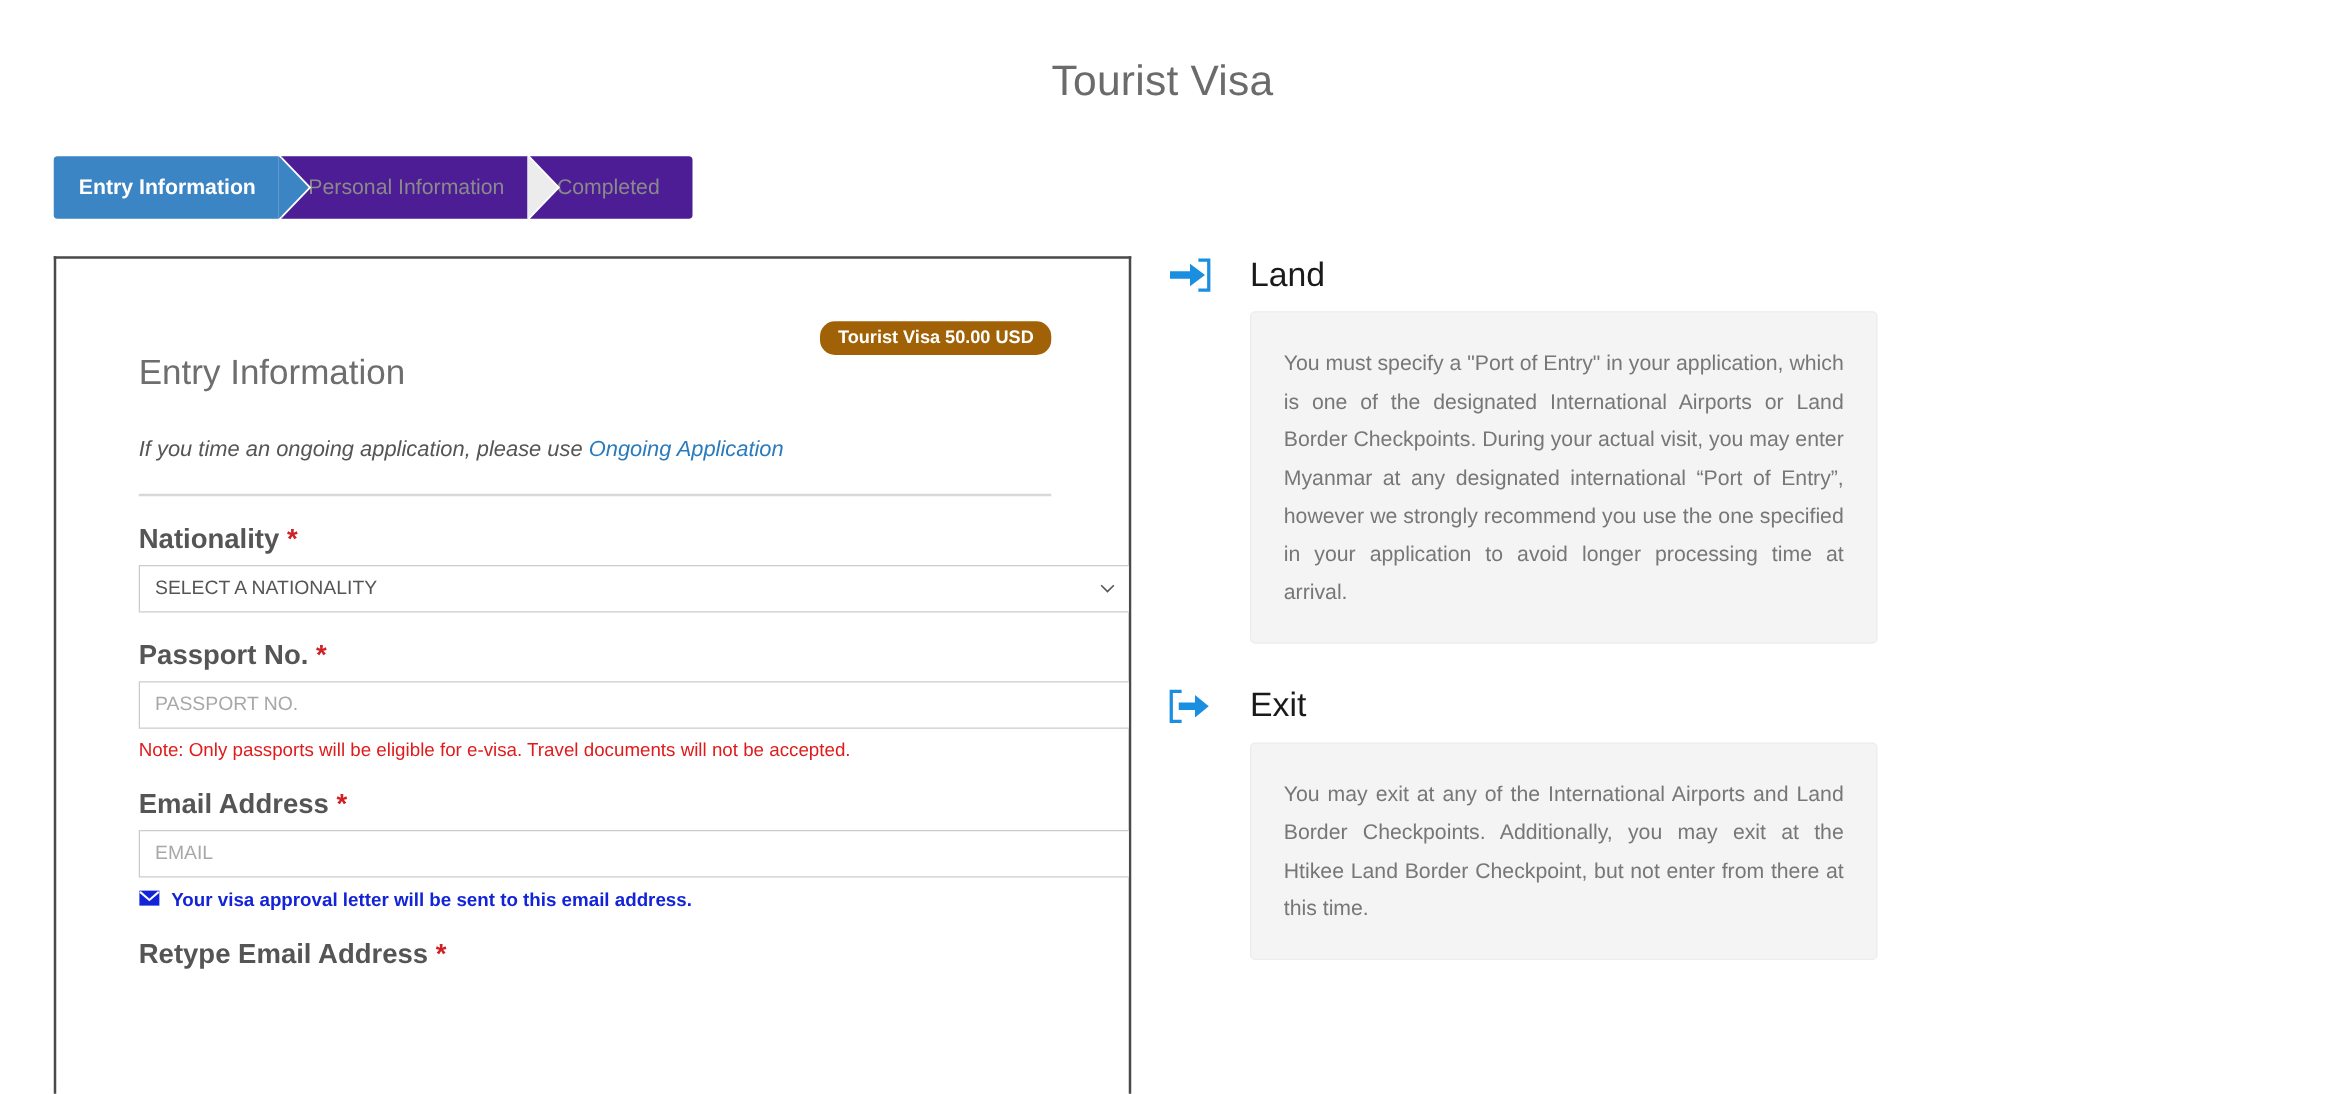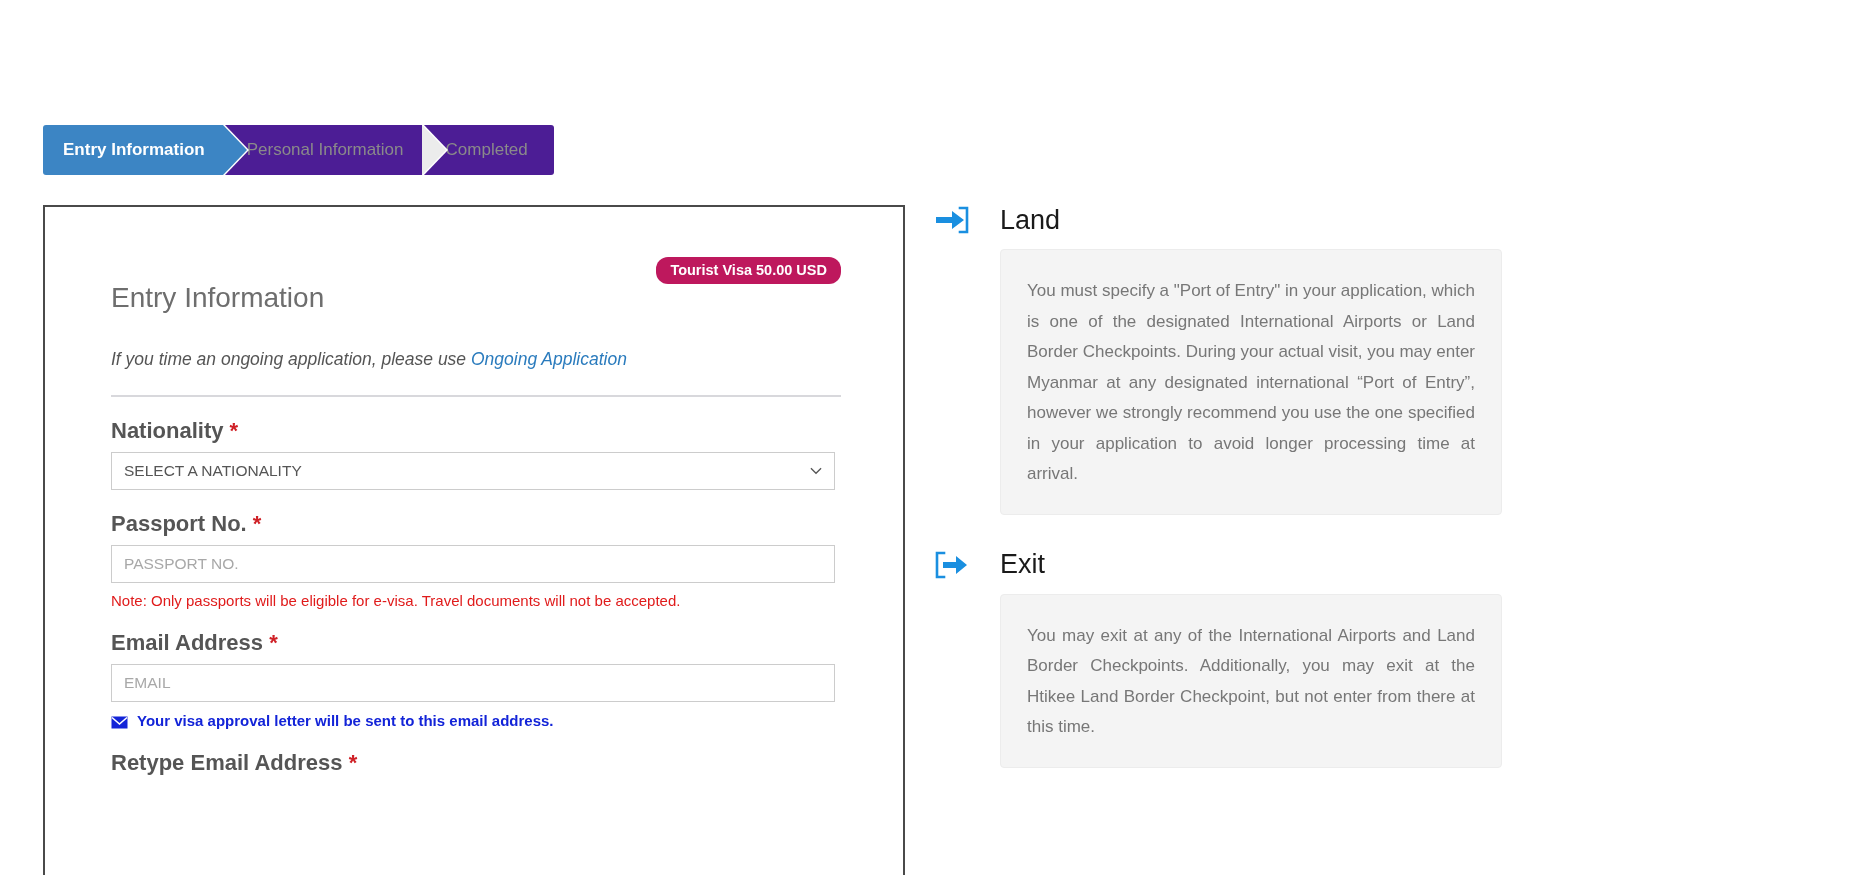--- a/index.html
+++ b/index.html
@@ -68,21 +68,21 @@
     width: 862px; height: 680px;
     background: #ffffff;
     border: 2px solid #4a4a4a;
     border-bottom: none;
     overflow: hidden;
   }
   .form-inner { padding: 45px 62px 0 66px; position: relative; }
 
   .price-badge {
     position: absolute; right: 62px; top: 50px;
-    background: #be185d; color: #ffffff;
+    background: #a16207; color: #ffffff;
     font-size: 14.5px; font-weight: 700;
     padding: 5px 14px 6px;
     border-radius: 12px;
     white-space: nowrap;
   }
   .form-heading {
     font-size: 28px; color: #6e6e6e; font-weight: 400;
     margin: 30px 0 0 0;
   }
   .ongoing-line {
@@ -93,21 +93,21 @@
   .divider {
     margin-top: 25px;
     height: 2px; background: #d8d8dc; width: 100%;
   }
   .field-label {
     font-size: 22px; font-weight: 700; color: #555;
     margin-top: 21px; margin-bottom: 8px;
   }
   .req { color: #cf2026; font-weight: 700; }
   .input-box, .select-box {
-    width: 724px; height: 38px;
+    width: 794px; height: 38px;
     border: 1px solid #ccc;
     background: #fff;
     display: flex; align-items: center;
     padding: 0 12px;
     font-size: 15.5px;
   }
   .select-box { position: relative; color: #555; }
   .select-box .caret {
     position: absolute; right: 12px; top: 50%;
     transform: translateY(-50%);
@@ -115,21 +115,21 @@
     display: flex; align-items: center; justify-content: center;
   }
   .input-box .ph { color: #a8a8a8; }
   .note-red {
     margin-top: 9px;
     font-size: 15px; font-weight: 400; color: #e01b1b;
   }
   .note-blue {
     margin-top: 10px;
     font-size: 15px; font-weight: 700; color: #1324d8;
-    display: flex; align-items: flex-end;
+    display: flex; align-items: flex-start;
   }
   .note-blue .env-icon {
     margin-right: 9px; display: inline-flex; align-items: center;
   }
 
   
   .info-panel { position: absolute; left: 930px; top: 200px; width: 600px; }
   .info-block { position: relative; margin-bottom: 30px; }
   .info-head { display: flex; align-items: center; height: 40px; }
   .info-icon { width: 44px; display: flex; align-items: center; justify-content: center; }
@@ -151,20 +151,21 @@
     text-align: justify;
     text-justify: inter-word;
     margin: 0;
   }
 </style>
 </head>
 <body>
 
 <div class="page">
 
+  <div class="page-title">Tourist Visa</div>
 
   <div class="steps">
     <div class="step active first">
 
       <span>Entry Information</span>
       <span class="arrow-out"></span>
     </div>
     <div class="step">
       <span class="arrow-notch"></span>
       <span>Personal Information</span>

